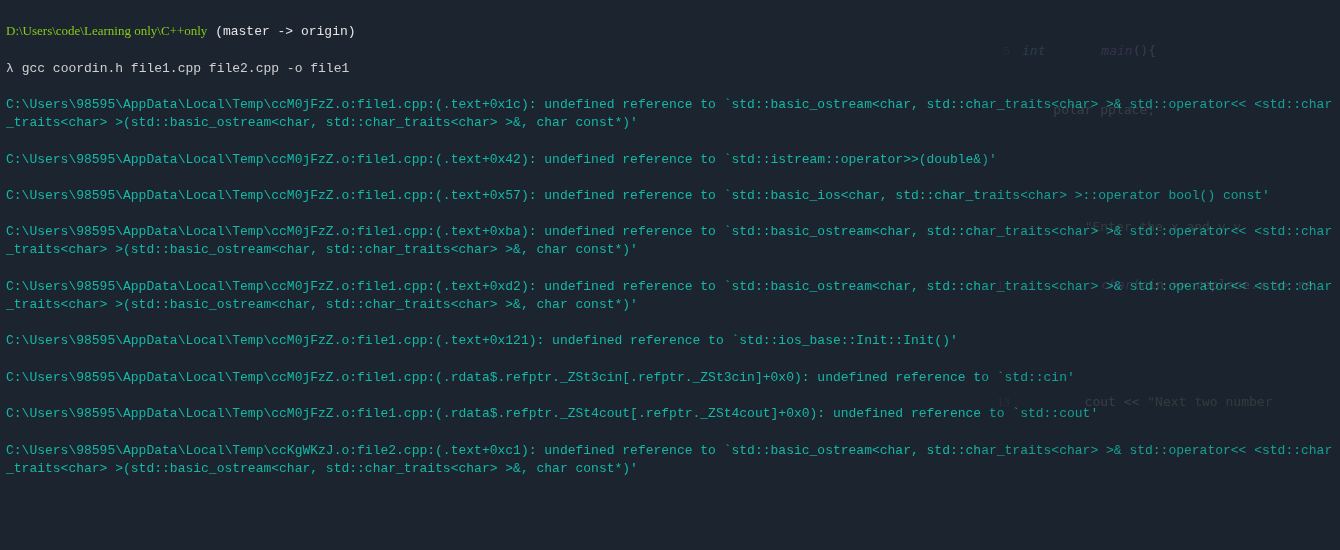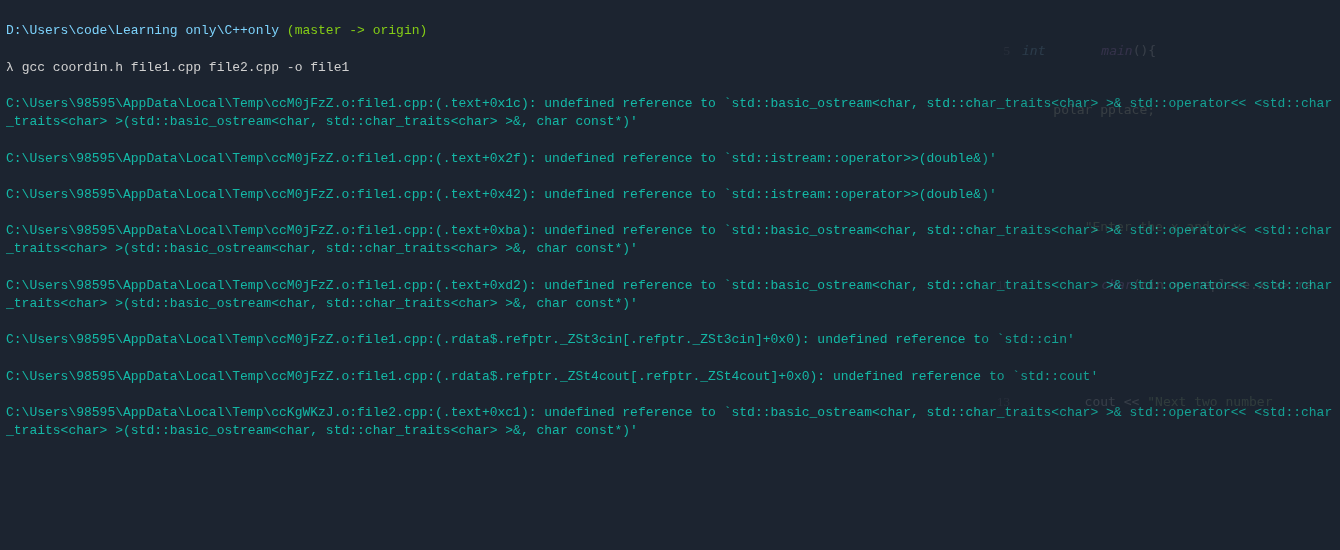--- a/index.html
+++ b/index.html
@@ -12,22 +12,22 @@
       color: #d0d0d0;
       overflow: hidden;
       position: relative;
     }
     .terminal {
       padding: 4px 6px;
       line-height: 1.4;
       white-space: pre-wrap;
       word-break: break-all;
     }
-    .path { color: #7dd3fc; }
-    .branch { color: #84cc16; }
+    .path { color: #84cc16; font-family: Liberation Serif, serif; }
+    .branch { color: #e5e5e5; }
     .prompt { color: #d0d0d0; }
     .cmd { color: #d0d0d0; }
     .err { color: #14b8a6; }
     .bg-code {
       position: absolute;
       right: 0;
       top: 0;
       width: 360px;
       height: 100%;
       background: #1a222e;
@@ -58,24 +58,25 @@
   <div><span class="bg-linenum"></span></div>
   <div><span class="bg-linenum">13</span>        cout &lt;&lt; <span class="bg-str">"Next two number</span></div>
   
   
 </div>
 
 <div class="terminal">
 <div><span class="path">D:\Users\code\Learning only\C++only</span> <span class="branch">(master -&gt; origin)</span></div>
 <div><span class="prompt">λ</span> <span class="cmd">gcc coordin.h file1.cpp file2.cpp -o file1</span></div>
 <div class="err">C:\Users\98595\AppData\Local\Temp\ccM0jFzZ.o:file1.cpp:(.text+0x1c): undefined reference to `std::basic_ostream&lt;char, std::char_traits&lt;char&gt; &gt;&amp; std::operator&lt;&lt; &lt;std::char_traits&lt;char&gt; &gt;(std::basic_ostream&lt;char, std::char_traits&lt;char&gt; &gt;&amp;, char const*)'</div>
-<div class="err">C:\Users\98595\AppData\Local\Temp\ccM0jFzZ.o:file1.cpp:(.text+0x2f): undefined reference to `std::istream::operator&gt;&gt;(double&amp;)'</div>
 <div class="err">C:\Users\98595\AppData\Local\Temp\ccM0jFzZ.o:file1.cpp:(.text+0x42): undefined reference to `std::istream::operator&gt;&gt;(double&amp;)'</div>
+<div class="err">C:\Users\98595\AppData\Local\Temp\ccM0jFzZ.o:file1.cpp:(.text+0x57): undefined reference to `std::basic_ios&lt;char, std::char_traits&lt;char&gt; &gt;::operator bool() const'</div>
 <div class="err">C:\Users\98595\AppData\Local\Temp\ccM0jFzZ.o:file1.cpp:(.text+0xba): undefined reference to `std::basic_ostream&lt;char, std::char_traits&lt;char&gt; &gt;&amp; std::operator&lt;&lt; &lt;std::char_traits&lt;char&gt; &gt;(std::basic_ostream&lt;char, std::char_traits&lt;char&gt; &gt;&amp;, char const*)'</div>
 <div class="err">C:\Users\98595\AppData\Local\Temp\ccM0jFzZ.o:file1.cpp:(.text+0xd2): undefined reference to `std::basic_ostream&lt;char, std::char_traits&lt;char&gt; &gt;&amp; std::operator&lt;&lt; &lt;std::char_traits&lt;char&gt; &gt;(std::basic_ostream&lt;char, std::char_traits&lt;char&gt; &gt;&amp;, char const*)'</div>
+<div class="err">C:\Users\98595\AppData\Local\Temp\ccM0jFzZ.o:file1.cpp:(.text+0x121): undefined reference to `std::ios_base::Init::Init()'</div>
 <div class="err">C:\Users\98595\AppData\Local\Temp\ccM0jFzZ.o:file1.cpp:(.rdata$.refptr._ZSt3cin[.refptr._ZSt3cin]+0x0): undefined reference to `std::cin'</div>
 <div class="err">C:\Users\98595\AppData\Local\Temp\ccM0jFzZ.o:file1.cpp:(.rdata$.refptr._ZSt4cout[.refptr._ZSt4cout]+0x0): undefined reference to `std::cout'</div>
 <div class="err">C:\Users\98595\AppData\Local\Temp\ccKgWKzJ.o:file2.cpp:(.text+0xc1): undefined reference to `std::basic_ostream&lt;char, std::char_traits&lt;char&gt; &gt;&amp; std::operator&lt;&lt; &lt;std::char_traits&lt;char&gt; &gt;(std::basic_ostream&lt;char, std::char_traits&lt;char&gt; &gt;&amp;, char const*)'</div>
 
 
 
 
 
 
 

